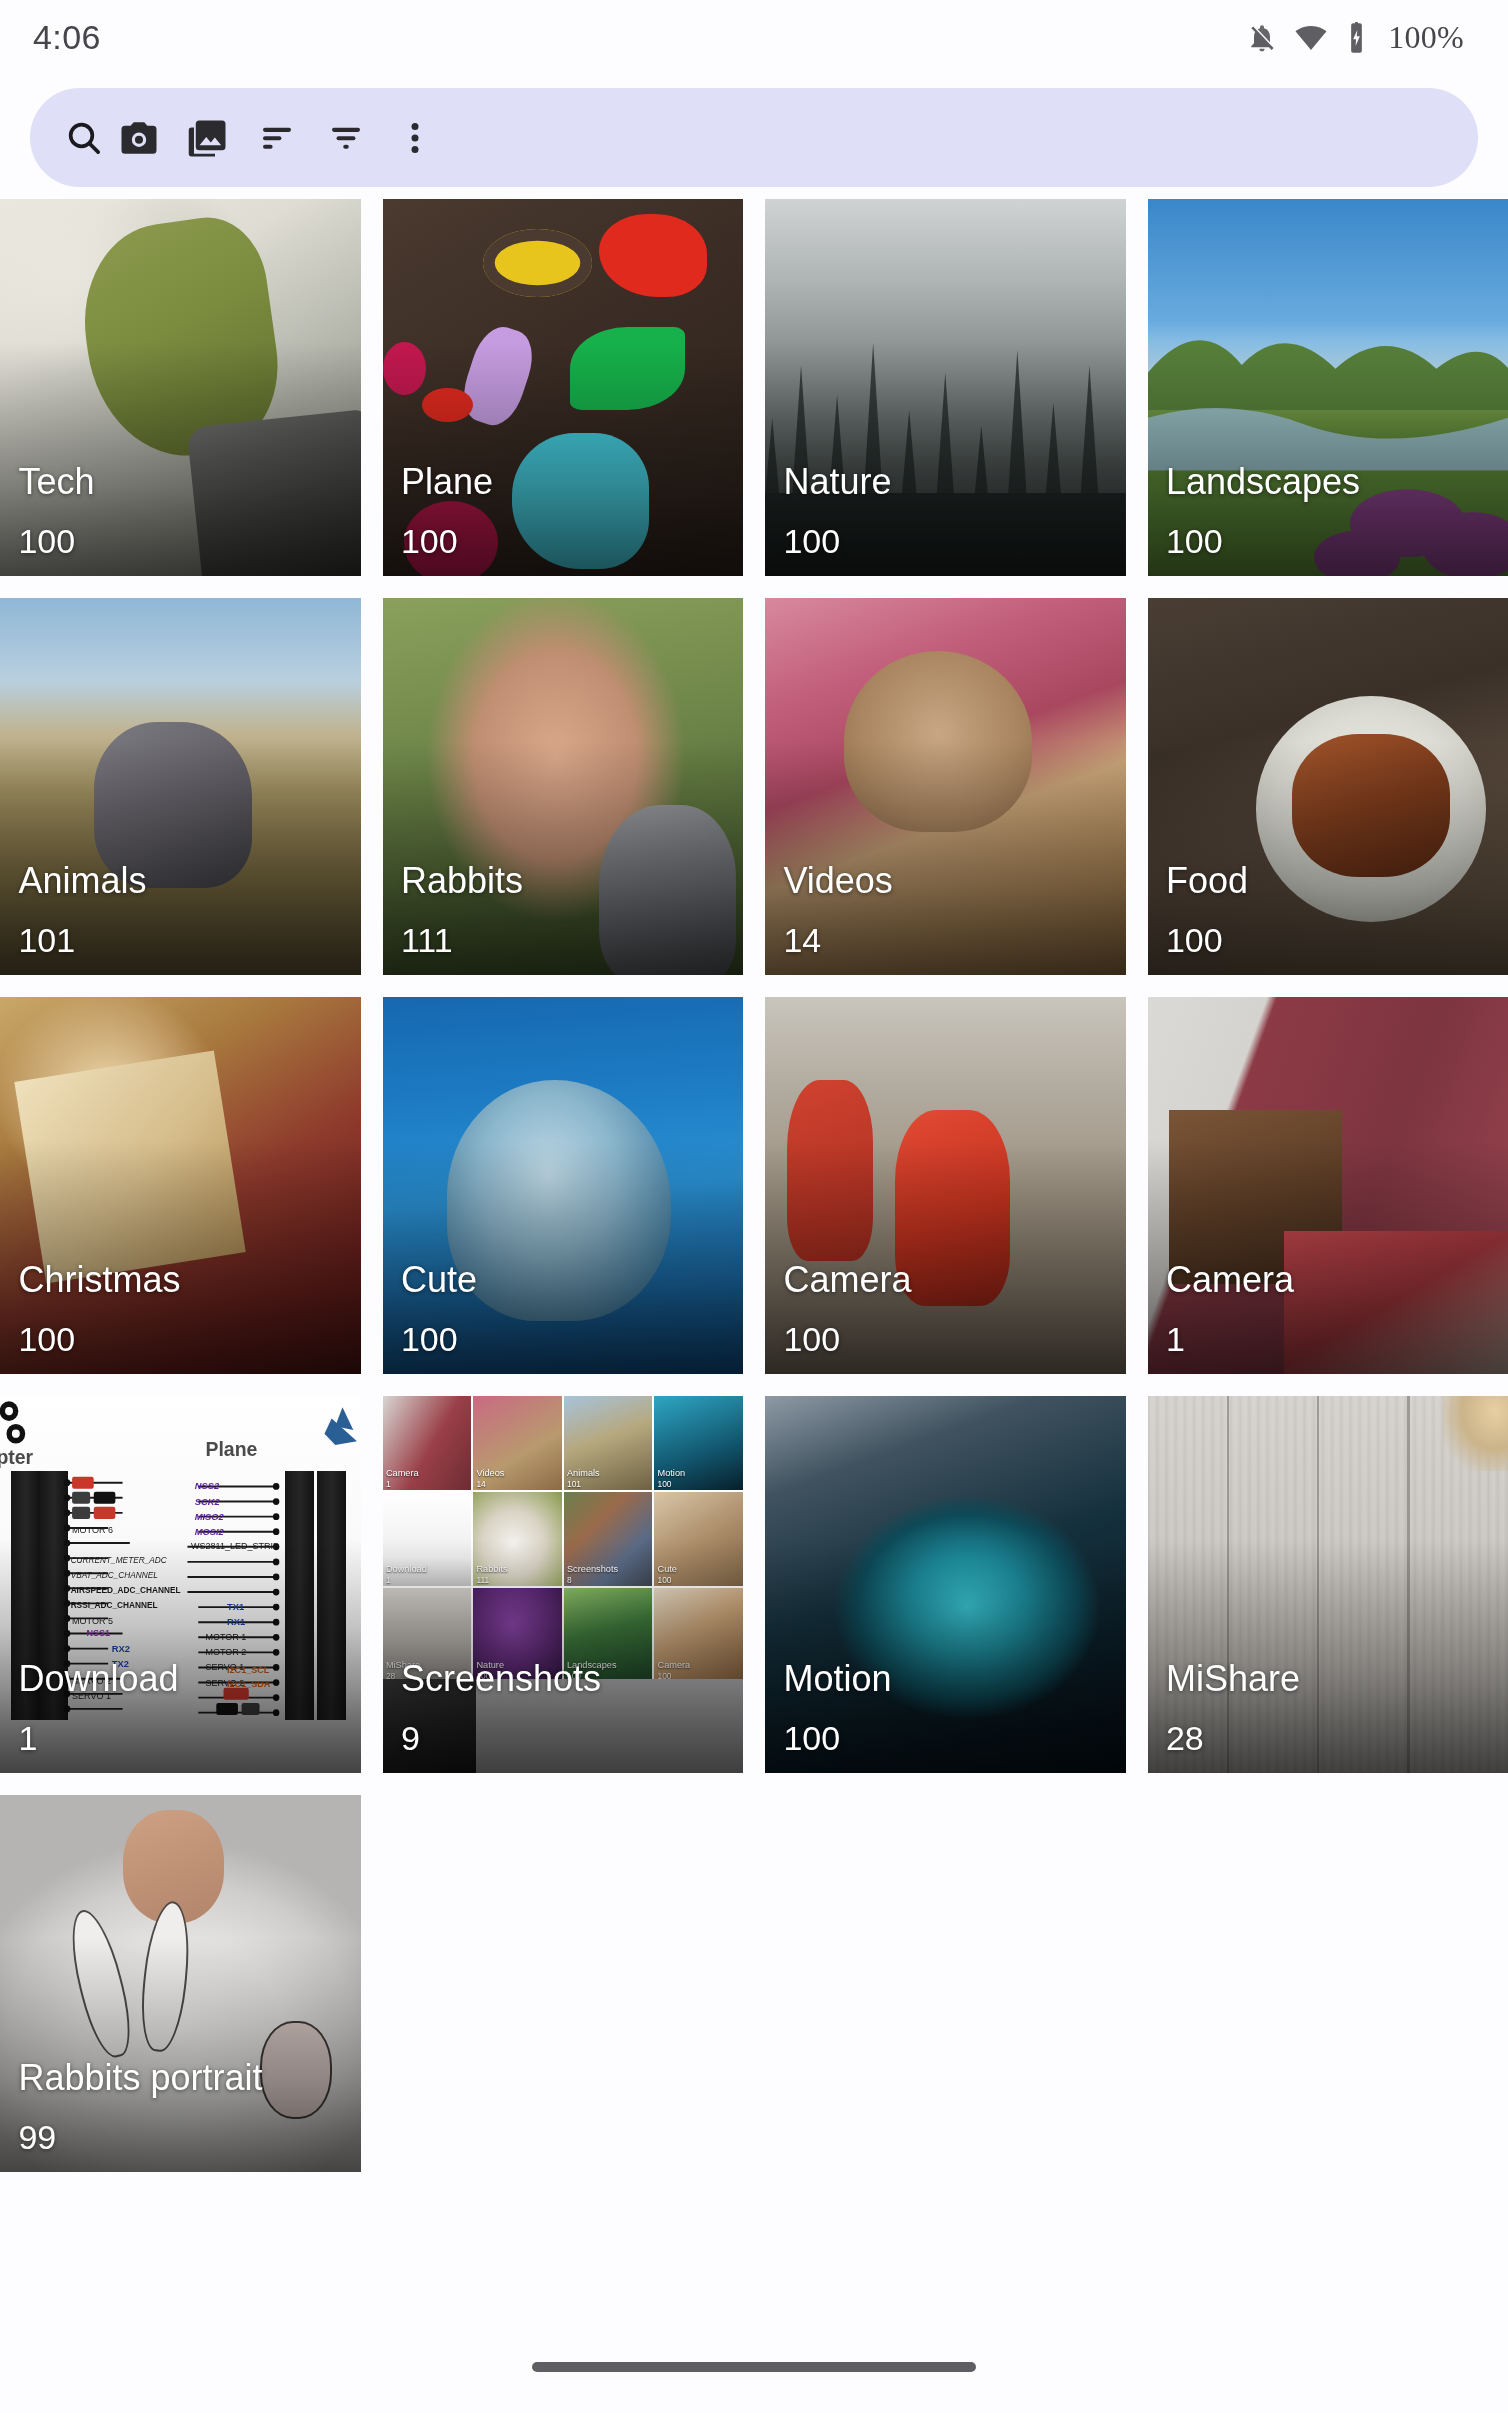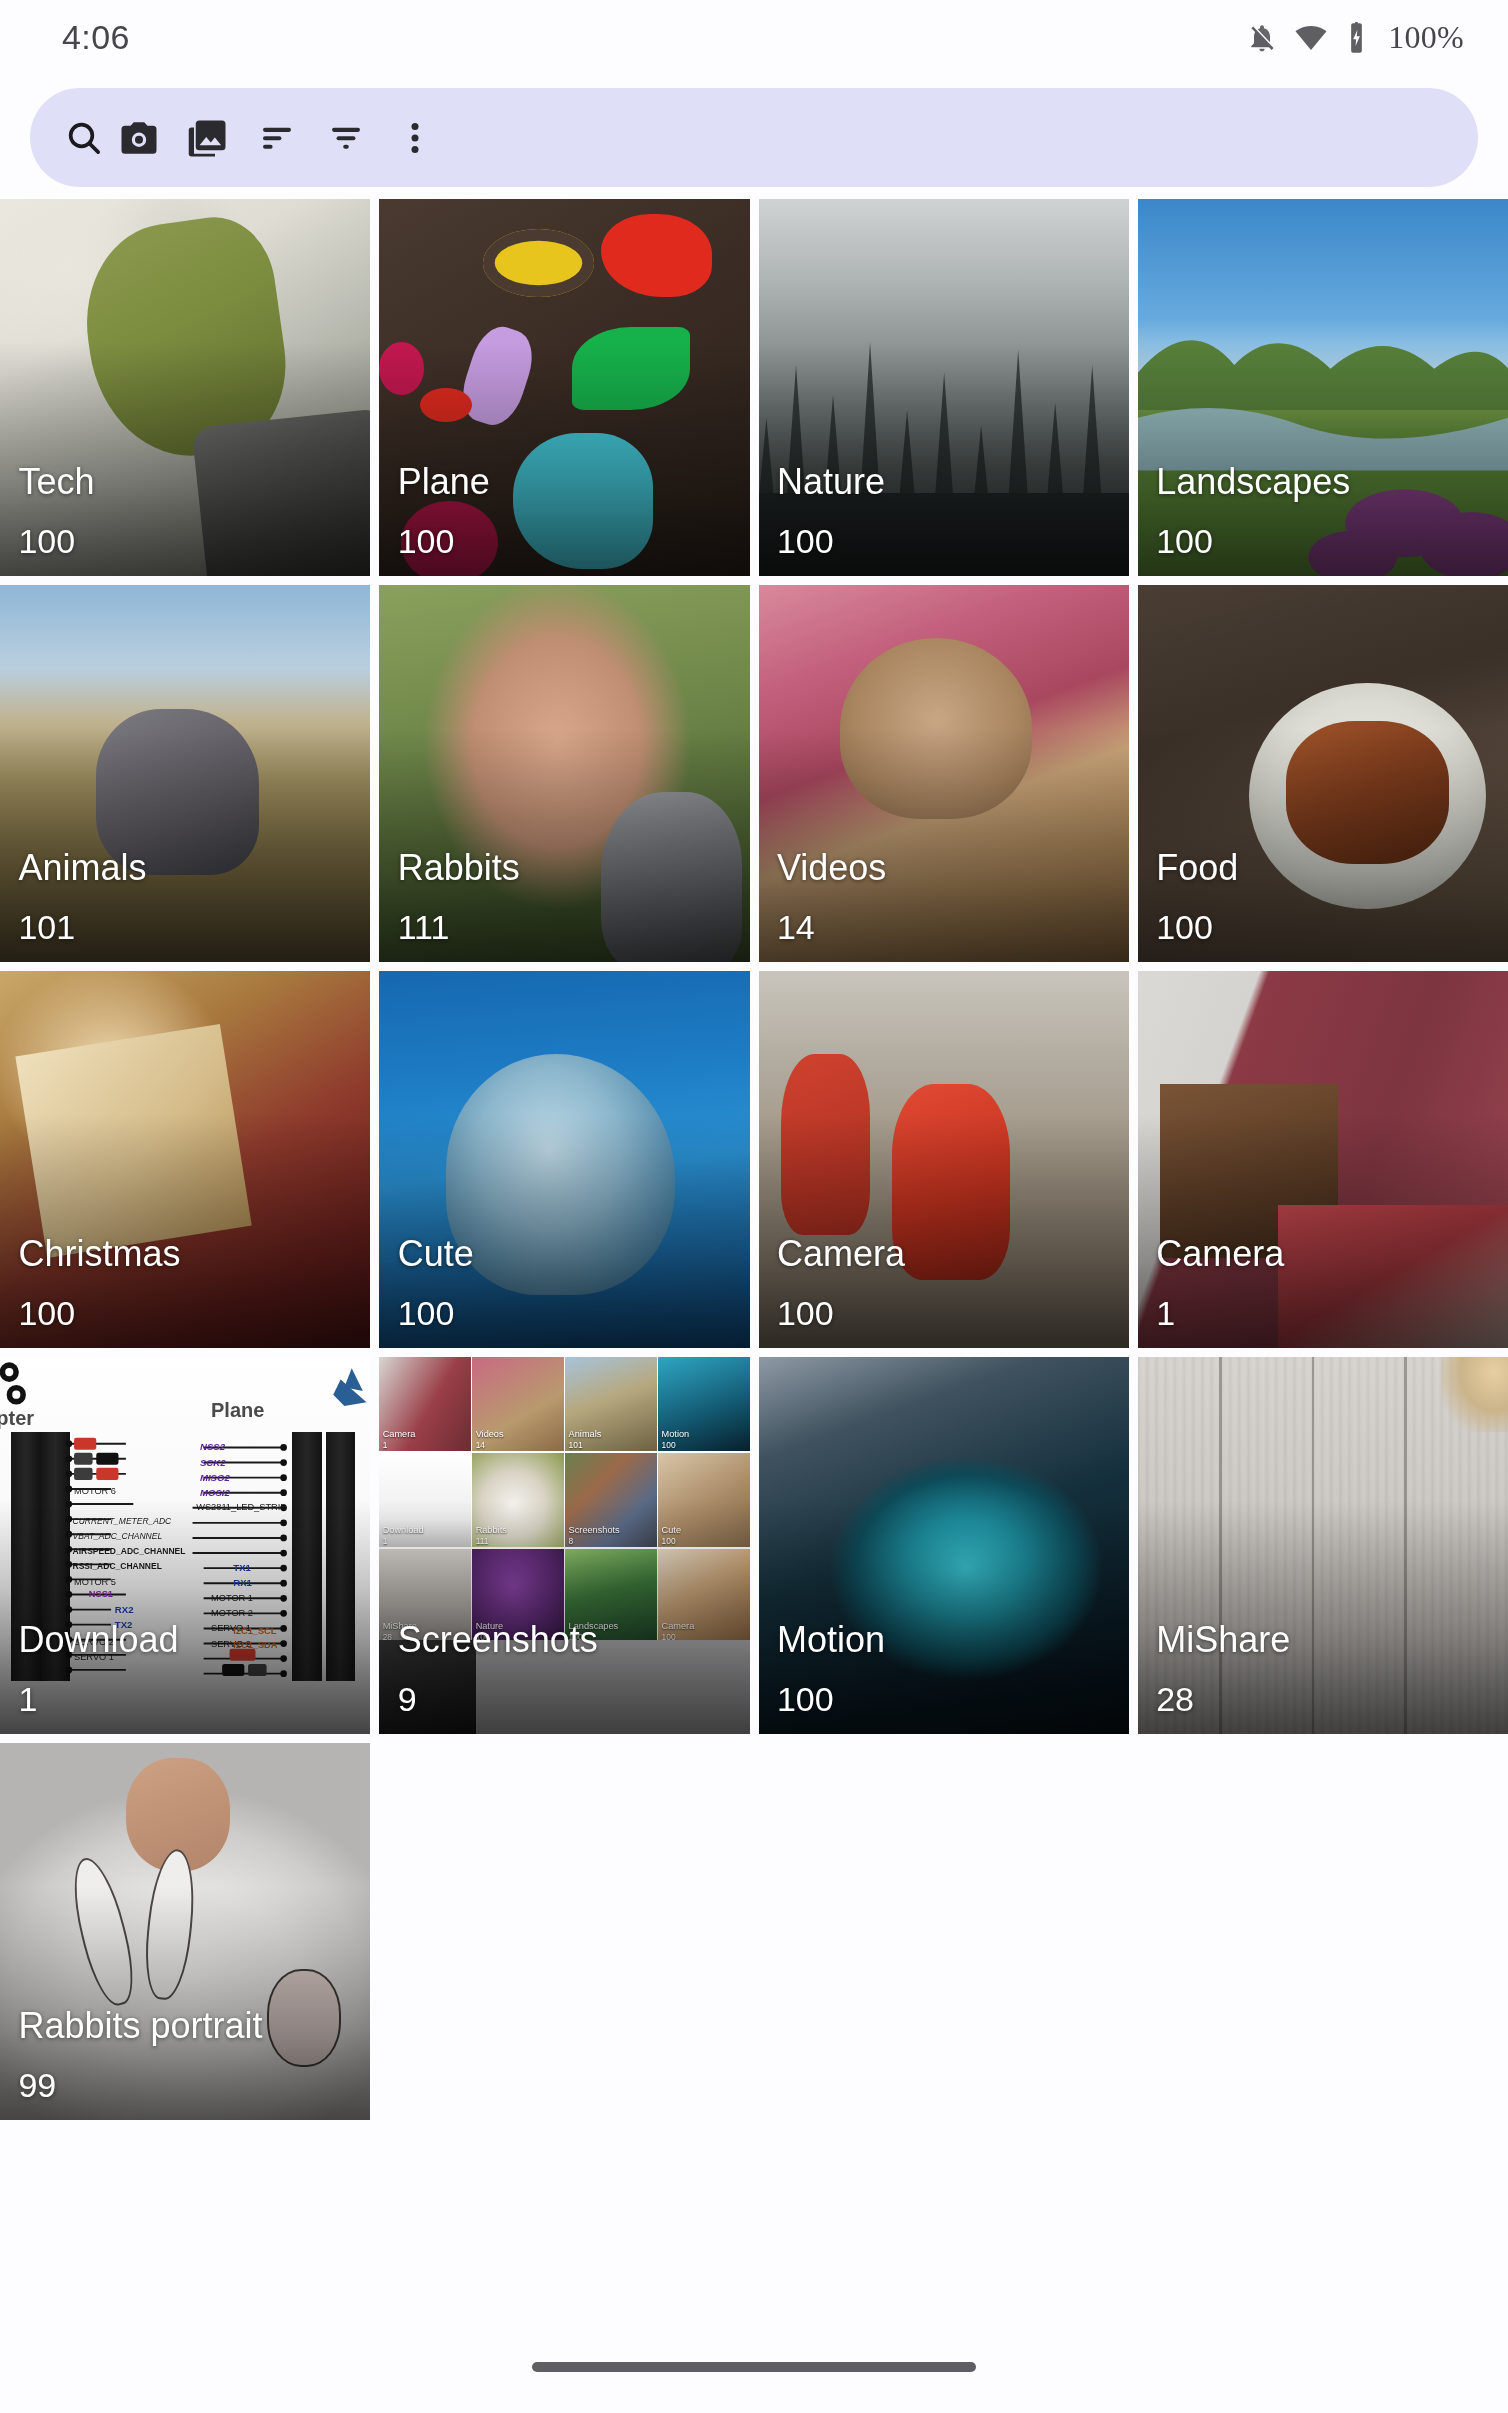--- a/index.html
+++ b/index.html
@@ -18,21 +18,21 @@
     height: 2413px;
     background: #fdfcff;
   }
 
   
   .statusbar {
     height: 75px;
     display: flex;
     align-items: center;
     justify-content: space-between;
-    padding: 0 44px 0 62px;
+    padding: 0 44px 0 33px;
     gap: 12px;
   }
   .status-time {
     font-size: 34px;
     color: #46464a;
     letter-spacing: 0.4px;
   }
   .status-right {
     display: flex;
     align-items: center;
@@ -87,21 +87,21 @@
     background: transparent;
     cursor: pointer;
     border-radius: 50%;
   }
 
   
   .grid {
     margin-top: 11.7px;
     display: grid;
     grid-template-columns: repeat(4, 1fr);
-    gap: 9px;
+    gap: 22px;
     padding: 0;
   }
   .tile {
     position: relative;
     height: 377px;
     overflow: hidden;
     cursor: pointer;
     background: #3a3a3a;
   }
   .tile-art {

